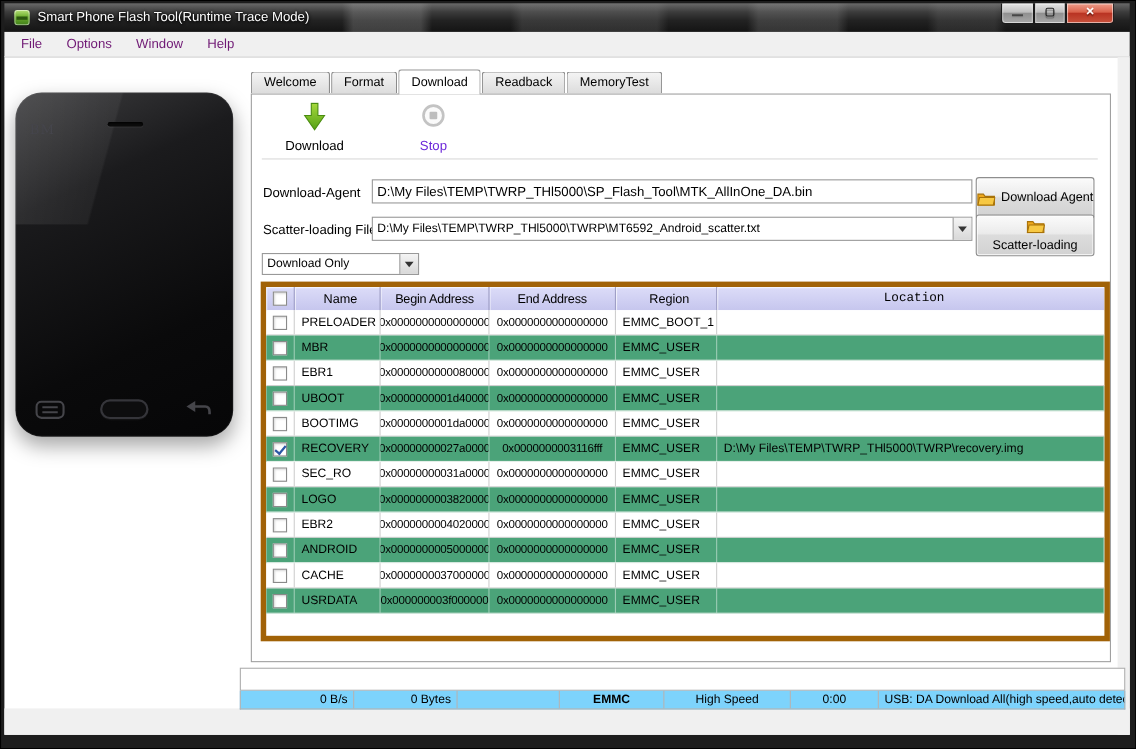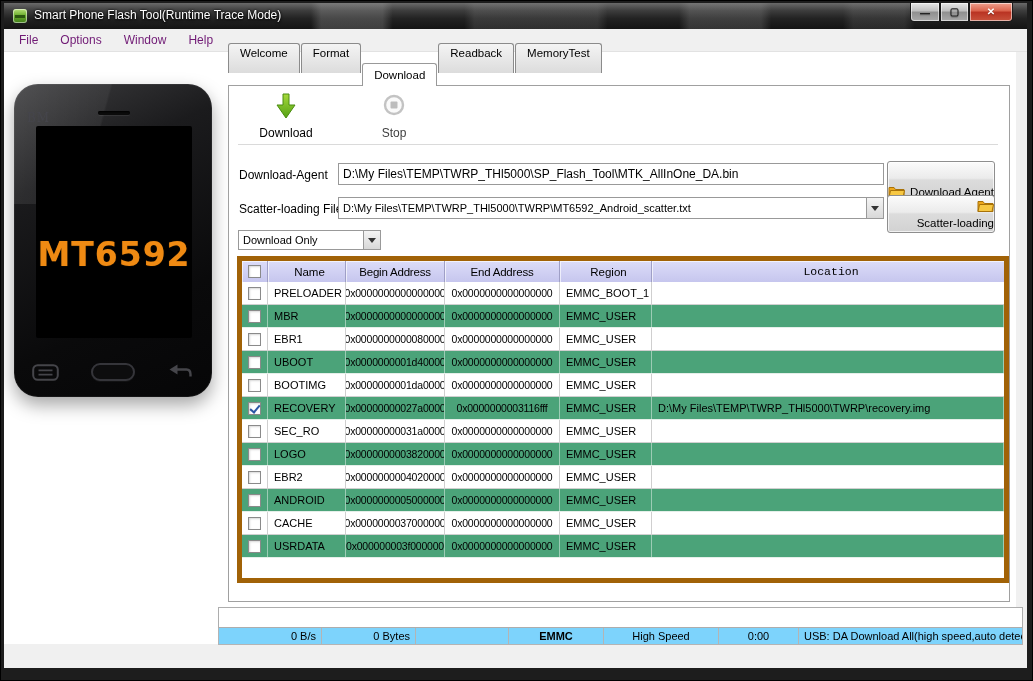--- a/index.html
+++ b/index.html
@@ -49,46 +49,46 @@
   .phone .screen{position:absolute;left:22px;top:42px;width:156px;height:212px;background:#000;border-radius:2px;
     display:flex;align-items:center;justify-content:center;padding-top:44px;}
   .phone .chip{color:#ef8a13;font-weight:bold;font-size:33px;letter-spacing:1px;
     font-family:"DejaVu Sans",sans-serif;text-shadow:0 0 1px rgba(239,138,19,.4);}
   .phone-btns{position:absolute;left:18px;right:18px;bottom:12px;height:26px;display:flex;
     align-items:center;justify-content:space-between;}
   .home-btn{width:44px;height:18px;border:2px solid #35353a;border-radius:9px;background:#0d0d0e;
     box-shadow:0 1px 1px rgba(255,255,255,.05);}
   
   .tabs{position:absolute;left:224px;top:11px;height:23px;display:flex;align-items:flex-end;}
-  .tab{height:30px;margin-bottom:13px;margin-right:1px;padding:0 11px;font-size:11.5px;line-height:19px;
+  .tab{height:20px;margin-bottom:1px;margin-right:1px;padding:0 11px;font-size:11.5px;line-height:19px;
     background:linear-gradient(180deg,#f4f4f4,#dcdcdc);border:1px solid #8b8b8b;border-bottom:none;
     border-radius:3px 3px 0 0;color:#000;cursor:default;}
   .tab.active{height:23px;margin-bottom:0;line-height:22px;background:#fff;position:relative;z-index:3;
     border-color:#999;}
   
   .tabpage{position:absolute;left:224px;top:33px;width:782px;height:517px;background:#fff;
     border:1px solid #a0a0a0;z-index:2;}
   .tool-btn{position:absolute;top:7px;width:84px;text-align:center;cursor:default;}
   .tool-btn .ticon{display:block;height:28px;margin-bottom:2px;}
   .tool-btn .tlabel{font-size:12px;color:#000;}
-  .tool-btn.disabled .tlabel{color:#404040;}
+  .tool-btn.disabled .tlabel{color:#6d28d9;}
   .tb-download{left:15px;}
   .tb-stop{left:123px;}
   .tool-sep{position:absolute;left:9px;right:11px;top:58px;height:1px;background:#dadada;}
   .flabel{position:absolute;font-size:12px;color:#000;white-space:nowrap;}
   .finput{position:absolute;height:22px;border:1px solid #999;background:#fff;font-size:12px;
     padding:0 4px;color:#000;}
   .combo{position:absolute;height:22px;border:1px solid #999;background:#fff;display:flex;align-items:center;}
   .combo .ctext{flex:1;font-size:11px;padding:0 4px;white-space:nowrap;overflow:hidden;}
   .combo .carrow{width:17px;align-self:stretch;border-left:1px solid #999;display:flex;align-items:center;
     justify-content:center;background:linear-gradient(180deg,#f4f4f4,#d8d8d8);}
   .combo .carrow::after{content:"";border:4px solid transparent;border-top:5px solid #333;margin-top:4px;}
   .fbtn{position:absolute;width:108px;height:38px;border:1px solid #8e8e8e;border-radius:3px;
     background:linear-gradient(180deg,#fbfbfb 0%,#ebebeb 45%,#dcdcdc 50%,#d2d2d2 100%);
-    display:flex;align-items:flex-end;justify-content:center;gap:5px;font-size:11.5px;color:#000;cursor:default;
+    display:flex;align-items:center;justify-content:center;gap:5px;font-size:11.5px;color:#000;cursor:default;
     box-shadow:inset 0 0 0 1px rgba(255,255,255,.7);}
   
   .ptable{position:absolute;left:8px;top:170px;width:772px;height:327px;border:5px solid #a16207;
     background:#fff;overflow:hidden;}
   .thead{display:flex;height:21px;background:linear-gradient(180deg,#dcdcf8,#c6c6ee);}
   .thead .hcell{font-size:11.5px;display:flex;align-items:center;justify-content:center;
     border-right:1px solid #9f9fc6;box-shadow:inset 1px 1px 0 rgba(255,255,255,.65);color:#000;}
   .trow{display:flex;height:23px;background:#fff;border-bottom:1px solid #d0d0d0;}
   .trow.green{background:#4ba379;border-bottom:1px solid #e4efe9;}
   .cell{font-size:11px;display:flex;align-items:center;overflow:hidden;white-space:nowrap;
@@ -148,23 +148,20 @@
   </div>
 
   <div class="client">
     <div class="right-strip"></div>
     <div class="bottom-strip"></div>
 
     <div class="phone">
       <div class="gloss"></div>
       <span class="bm">BM</span>
       <div class="speaker"></div>
-      <div class="screen">
-        <span class="chip">MT6592</span>
-      </div>
       <div class="phone-btns">
         <svg width="27" height="17" viewBox="0 0 27 17">
           <rect x="1.2" y="1.2" width="24.6" height="14.6" rx="4.5" fill="none" stroke="#45454a" stroke-width="2"></rect>
           <line x1="6.5" y1="6.3" x2="20.5" y2="6.3" stroke="#45454a" stroke-width="1.8"></line>
           <line x1="6.5" y1="10.7" x2="20.5" y2="10.7" stroke="#45454a" stroke-width="1.8"></line>
         </svg>
         <div class="home-btn"></div>
         <svg width="27" height="17" viewBox="0 0 27 17">
           <path d="M7 5.5 H19.5 Q23.5 5.5 23.5 10.5 V12.5" fill="none" stroke="#45454a" stroke-width="2.4"></path>
           <path d="M10.5 0.5 L2.5 5.5 L10.5 10.5 Z" fill="#45454a"></path>

